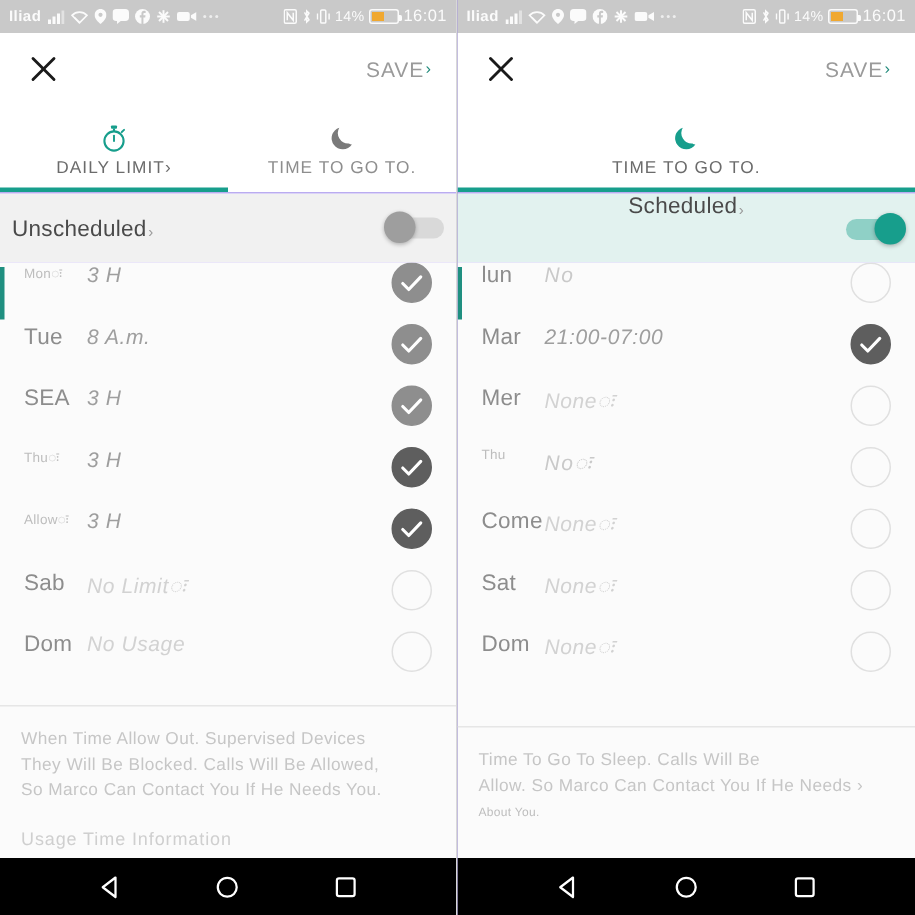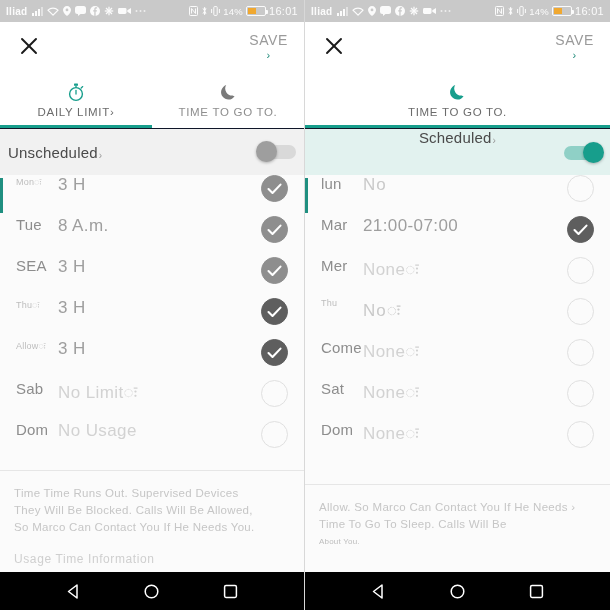--- a/index.html
+++ b/index.html
@@ -6,21 +6,21 @@
   html, body {
     width: 610px; height: 610px;
     background: #000;
     font-family: "Liberation Sans", "DejaVu Sans", sans-serif;
     overflow: hidden;
   }
   .screens { display: flex; width: 610px; height: 610px; }
   .phone {
     width: 305px; height: 610px;
     display: flex; flex-direction: column;
-    background: #0f172a;
+    background: #c4b5fd;
     position: relative;
     overflow: hidden;
   }
   .phone.left { border-right: 1px solid #d8d8d8; }
 
   
   .statusbar {
     height: 22px; flex: 0 0 22px;
     background: #c9c9c9;
     display: flex; align-items: center;
@@ -64,21 +64,20 @@
     display: flex; align-items: center; justify-content: center;
     cursor: pointer;
   }
   .close-btn svg { display:block; }
   .save-btn {
     margin-left: auto;
     font-size: 14px; color: #9a9a9a;
     letter-spacing: .6px; font-weight: 400;
     display: flex; align-items: center; gap: 1px;
     cursor: pointer;
-    flex-direction: column;
   }
   .save-tick { color: #1f8a7a; font-size: 11px; }
 
   
   .tabs {
     height: 58px; flex: 0 0 58px;
     background: #ffffff;
     display: flex;
   }
   .tab {
@@ -152,22 +151,23 @@
   }
   .row.first .accent { background: #1f8f80; }
   .row-day {
     font-size: 13px; color: #b3b3b3;
     width: 42px; flex: 0 0 42px;
     letter-spacing: .2px;
   }
   .row-day.tiny { font-size: 9px; color: #bdbdbd; }
   .row-day.norm { font-size: 15px; color: #8d8d8d; }
   .row-val {
-    font-size: 17px; color: #9e9e9e; letter-spacing: .4px;
+    font-size: 14px; color: #9e9e9e; letter-spacing: .4px;
     white-space: nowrap;
+    font-style: italic;
   }
   .row-val.faded { color: #d2d2d2; }
   .row-val.blur { color: #c9c9c9; letter-spacing: 1px; }
   .check {
     margin-left: auto;
     width: 27px; height: 27px; border-radius: 50%;
     border: 1.6px solid #e0e0e0;
     display: flex; align-items: center; justify-content: center;
     background: transparent;
     flex: 0 0 27px;
@@ -407,21 +407,21 @@
       </div>
       <div class="row">
         <span class="accent"></span>
         <span class="row-day norm">Dom</span>
         <span class="row-val faded">No Usage</span>
         <span class="check"></span>
       </div>
     </div>
 
     <div class="footer">
-      <div class="note-line">Time Time Runs Out. Supervised Devices</div>
+      <div class="note-line">When Time Allow Out. Supervised Devices</div>
       <div class="note-line">They Will Be Blocked. Calls Will Be Allowed,</div>
       <div class="note-line">So Marco Can Contact You If He Needs You.</div>
       <div class="usage">Usage Time Information</div>
     </div>
 
     <div class="navbar">
       <span class="nav-btn">
         <svg width="17" height="17" viewBox="0 0 17 17">
             <path d="M12 2 L3.5 8.5 L12 15 Z" fill="none" stroke="#ffffff" stroke-width="1.5" stroke-linejoin="round"></path>
           </svg>
@@ -608,22 +608,22 @@
       </div>
       <div class="row">
         <span class="accent"></span>
         <span class="row-day norm">Dom</span>
         <span class="row-val faded">Noneः</span>
         <span class="check"></span>
       </div>
     </div>
 
     <div class="footer">
+      <div class="note-line">Time To Go To Sleep. Calls Will Be</div>
       <div class="note-line">Allow. So Marco Can Contact You If He Needs ›</div>
-      <div class="note-line">Time To Go To Sleep. Calls Will Be</div>
       <div class="note-line small">About You.</div>
       <div class="usage"></div>
     </div>
 
     <div class="navbar">
       <span class="nav-btn">
         <svg width="17" height="17" viewBox="0 0 17 17">
             <path d="M12 2 L3.5 8.5 L12 15 Z" fill="none" stroke="#ffffff" stroke-width="1.5" stroke-linejoin="round"></path>
           </svg>
       </span>

